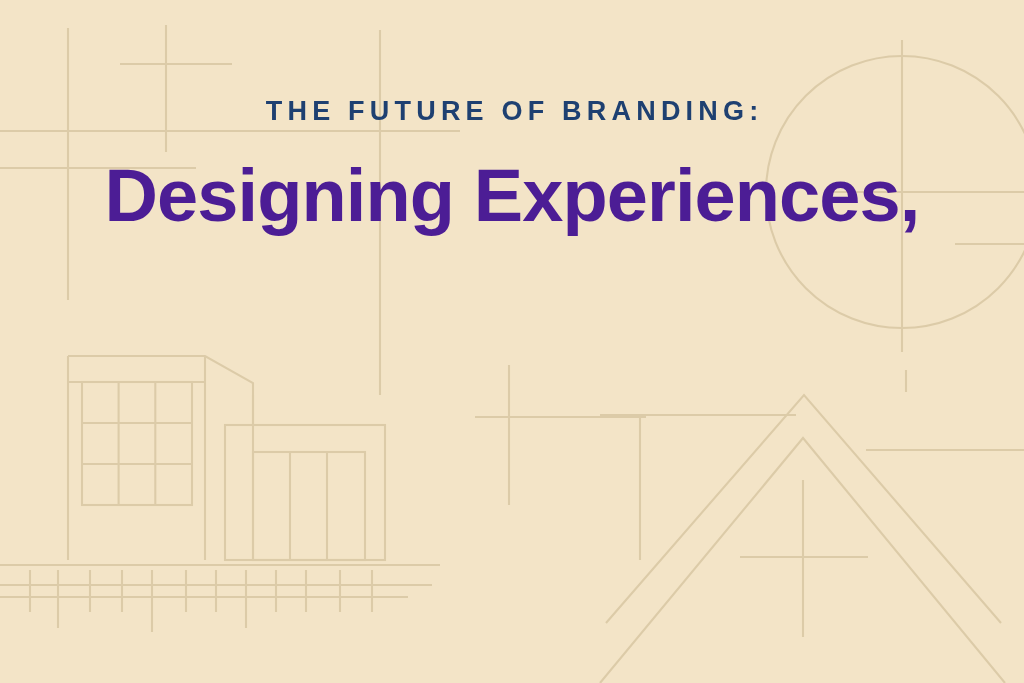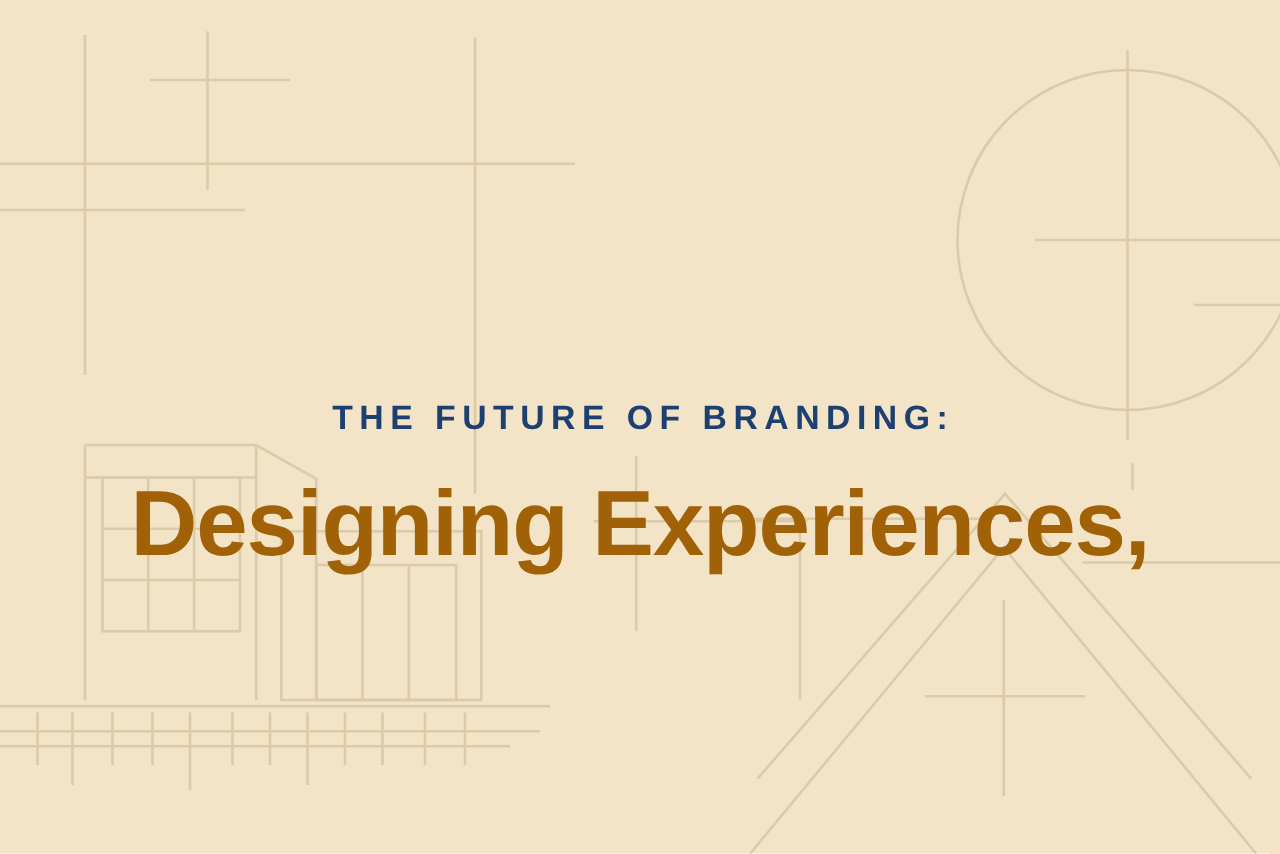--- a/index.html
+++ b/index.html
@@ -26,38 +26,38 @@
   }
   #text-block {
     position: absolute;
     left: 0;
     top: 0;
     width: 1024px;
     height: 683px;
     display: flex;
     flex-direction: column;
     align-items: center;
-    justify-content: center;
+    justify-content: flex-start;
     padding-top: 98px;
     box-sizing: border-box;
   }
   .eyebrow {
     color: #1e4071;
     font-family: "Liberation Sans", sans-serif;
     font-weight: bold;
     font-size: 27px;
     letter-spacing: 5.2px;
     line-height: 1;
     text-align: center;
     white-space: nowrap;
     margin: 0 0 30px 0;
     text-indent: 5.2px;
   }
   .headline {
-    color: #a16207;
+    color: #4c1d95;
     font-family: "Liberation Sans", sans-serif;
     font-weight: bold;
     font-size: 74px;
     line-height: 82px;
     letter-spacing: -0.9px;
     text-align: center;
     white-space: nowrap;
     margin: 0;
   }
   .headline-line { display: block; }

